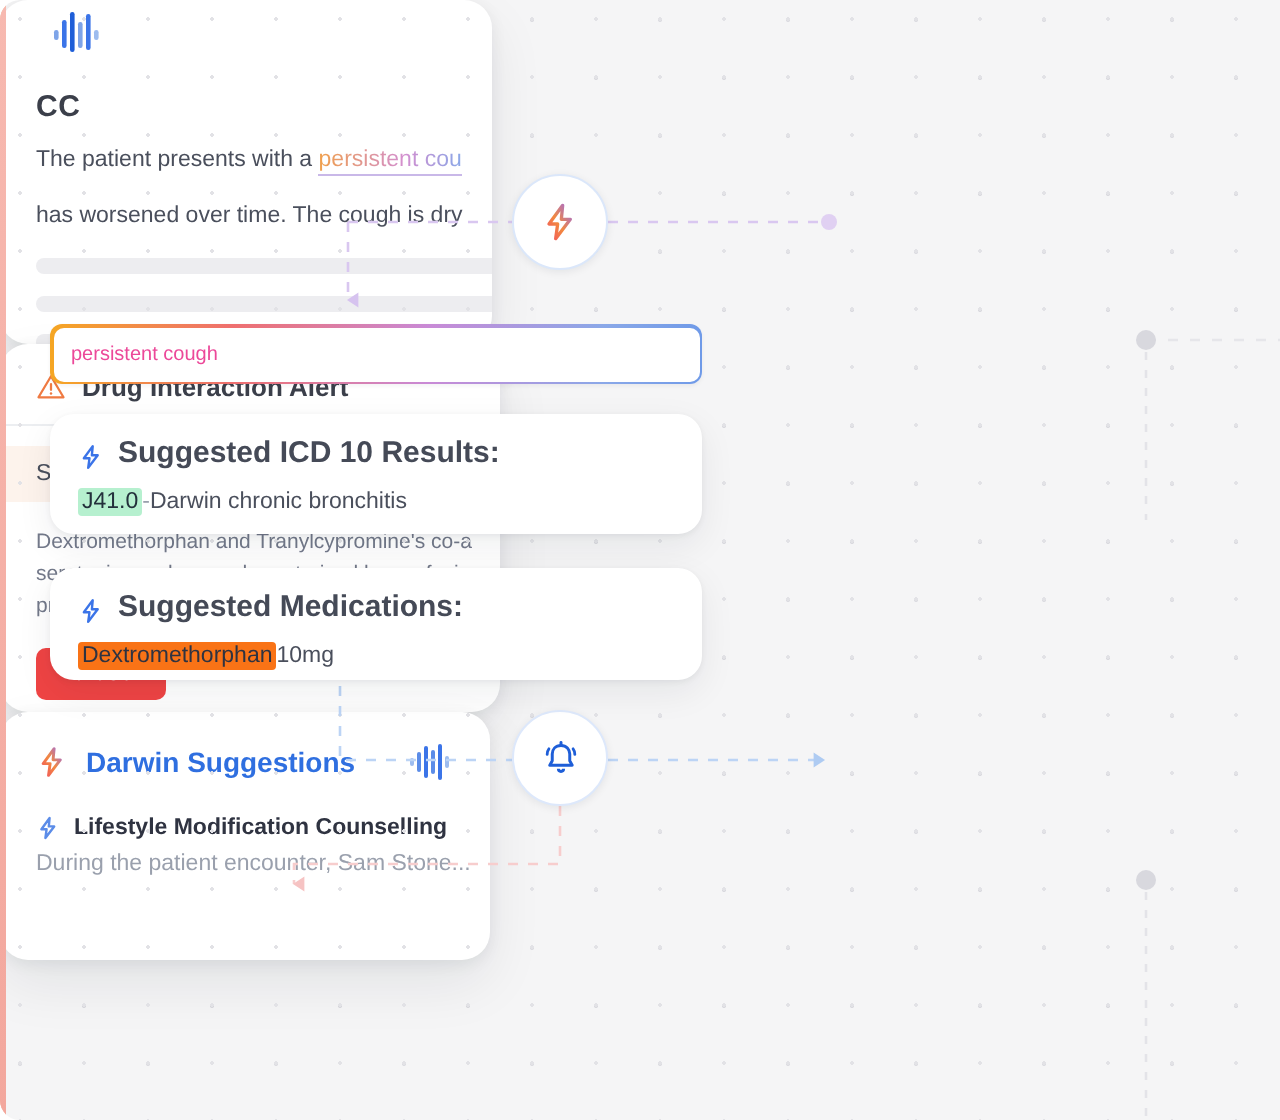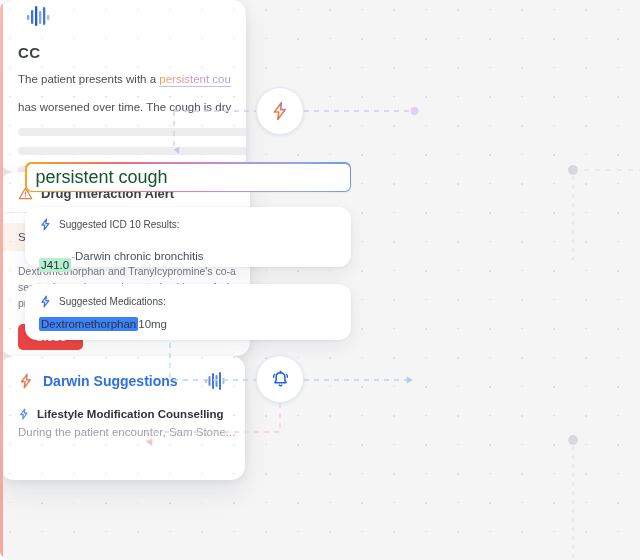--- a/index.html
+++ b/index.html
@@ -72,30 +72,30 @@
     position:absolute; left:25px; top:162px; width:326px; height:30px;
     border-radius:6px;
     background:linear-gradient(90deg,#f5a623 0%,#ef6f6f 28%,#c98ad6 58%,#8aa8e8 85%,#6f9ae8 100%);
     padding:1.5px;
     box-shadow:0 1px 2px rgba(16,24,40,.05);
   }
   #dx-input {
     width:100%; height:100%; border:none; outline:none;
     border-radius:5px; background:#fff;
     font-family:"Liberation Sans", sans-serif;
-    font-size:18px; color:#14532d; padding:0 9px;
+    font-size:10px; color:#ec4899; padding:0 9px;
   }
 
   
   #icd-card { left:25px; top:207px; width:326px; height:60px; padding:11px 14px; }
   #med-card { left:25px; top:284px; width:326px; height:56px; padding:11px 14px; }
-  .sugg-head { display:flex; align-items:center; gap:7px; font-size:10px; color:#454a57; }
+  .sugg-head { display:flex; align-items:flex-end; gap:7px; font-size:15px; color:#454a57;font-weight:bold; }
   .sugg-row  { margin-top:9px; font-size:11.5px; color:#4a4f5c; display:flex; align-items:center; gap:0; }
-  .chip-green  { background:#b6f0cf; color:#23303b; padding:1px 2px; border-radius:2px; font-weight:400;margin-top:18px; }
-  .chip-purple { background:#3b82f6; color:#2f3341; padding:1px 2px; border-radius:2px; }
+  .chip-green  { background:#b6f0cf; color:#23303b; padding:1px 2px; border-radius:2px; font-weight:400; }
+  .chip-purple { background:#f97316; color:#2f3341; padding:1px 2px; border-radius:2px; }
   .dash-sep { color:#9aa0ad; }
 
   
   #alert-panel {
     left:419px; top:252px; width:250px; height:184px;
     border-radius:14px; background:#fff;
     box-shadow:0 2px 8px rgba(16,24,40,.07), 0 12px 28px rgba(16,24,40,.08);
     padding:14px 0 0 0; overflow:hidden;
   }
   #alert-panel::before{

